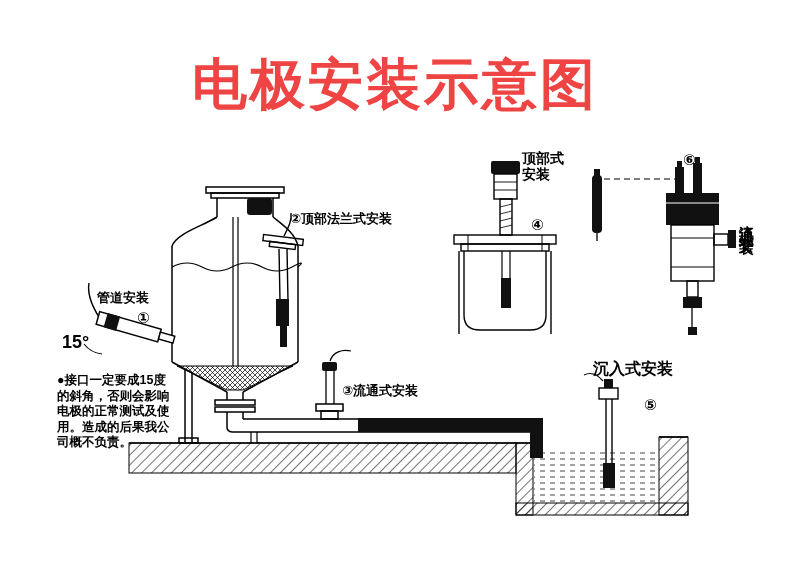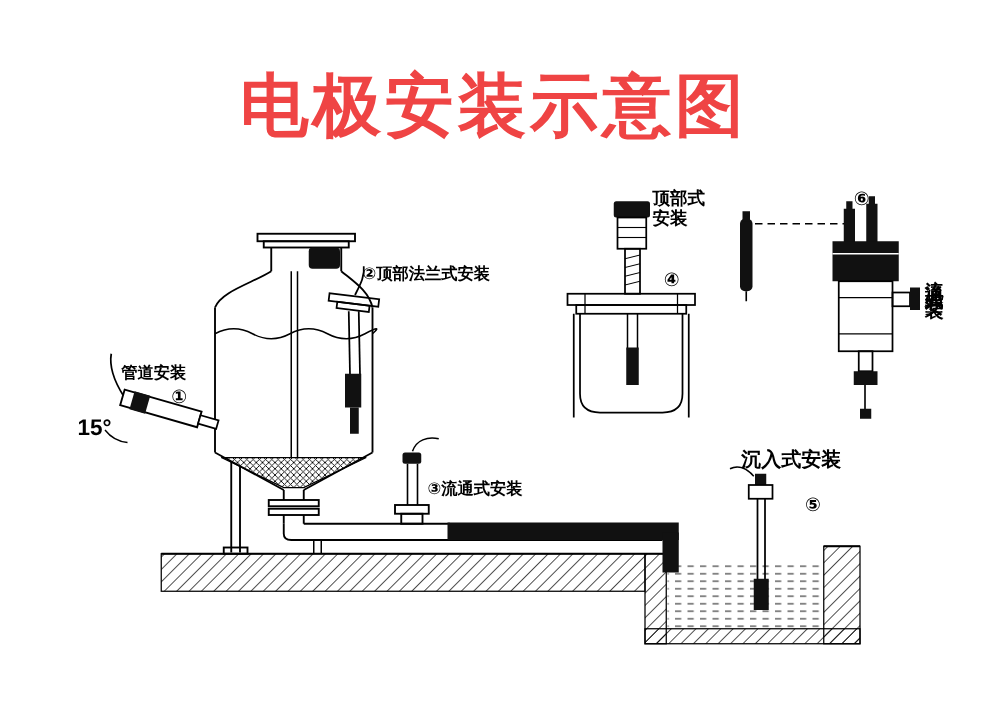--- a/index.html
+++ b/index.html
@@ -216,14 +216,21 @@
     <div>安装</div>
   </div>
   <div class="label" style="left:531px; top:216px; font-size:15px;">④</div>
 
   <div class="label" style="left:593px; top:360px; font-size:16px;">沉入式安装</div>
   <div class="label" style="left:644px; top:396px; font-size:15px;">⑤</div>
 
   <div class="label" style="left:683px; top:151px; font-size:15px;">⑥</div>
   <div class="label vertical" style="left:738px; top:212px; font-size:15px;">流通式安装</div>
 
+  <div class="note">
+    <div>●接口一定要成15度</div>
+    <div>的斜角，否则会影响</div>
+    <div>电极的正常测试及使</div>
+    <div>用。造成的后果我公</div>
+    <div>司概不负责。</div>
+  </div>
 
 </div>
 
 </body></html>

